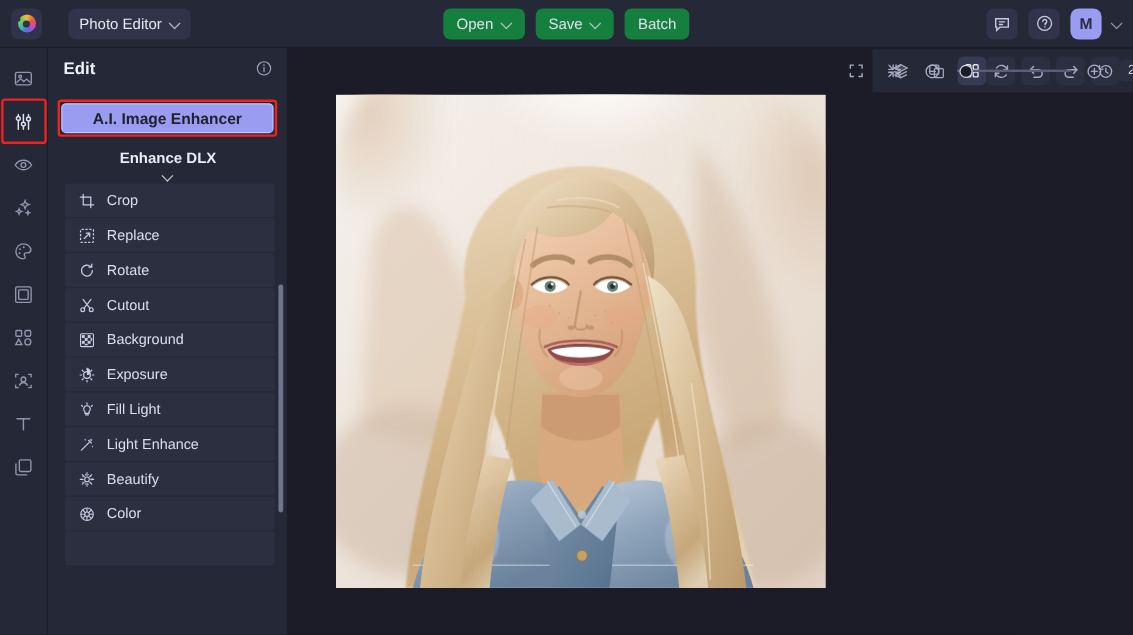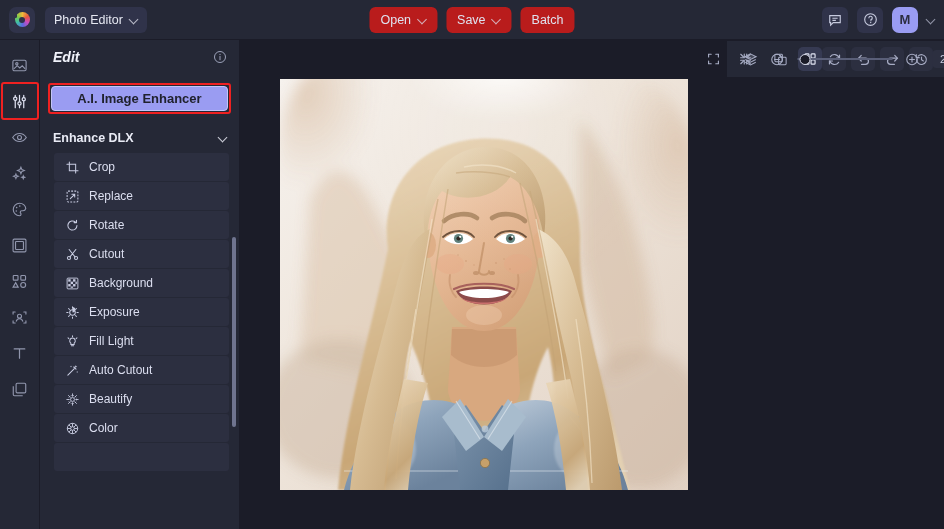--- a/index.html
+++ b/index.html
@@ -38,20 +38,21 @@
   .logo-glyph::before {
     content: ""; position: absolute; left: -1px; top: -3px;
     width: 3px; height: 9px; background: #30334a; border-radius: 2px;
   }
   .app-switch {
     height: 26px; padding: 0 9px;
     background: #30334a; border-radius: 6px;
     display: flex; align-items: center; gap: 7px;
     color: #e6e8f2; font-size: 12.5px;
     cursor: pointer;
+    margin-left: 12px;
   }
   .chev-d { width: 8px; height: 8px; position: relative; opacity: .75; }
   .chev-d::after {
     content: ""; position: absolute; left: 0; top: 0;
     width: 6px; height: 6px;
     border-right: 1.4px solid currentColor; border-bottom: 1.4px solid currentColor;
     transform: rotate(45deg);
   }
   .chev-u { width: 8px; height: 8px; position: relative; opacity: .75; }
   .chev-u::after {
@@ -60,21 +61,21 @@
     border-left: 1.4px solid currentColor; border-top: 1.4px solid currentColor;
     transform: rotate(45deg);
   }
 
   .tb-center {
     position: absolute; left: 50%; transform: translateX(-50%);
     display: flex; align-items: center; gap: 9px;
   }
   .tb-btn {
     height: 26px; padding: 0 11px;
-    background: #b91c1c; border-radius: 6px;
+    background: #15803d; border-radius: 6px;
     display: flex; align-items: center; gap: 7px;
     color: #dfe2ef; font-size: 12.5px; cursor: pointer;
   }
 
   .tb-right {
     margin-left: auto; display: flex; align-items: center; gap: 9px; padding-right: 9px;
   }
   .icon-btn {
     width: 26px; height: 26px; border-radius: 6px;
     background: #30334a;
@@ -115,21 +116,21 @@
   
   .panel {
     width: 200px; flex: 0 0 200px;
     background: #252836;
     position: relative; display: flex; flex-direction: column;
     border-right: 1px solid #1b1c28;
   }
   .panel-head {
     height: 34px; flex: 0 0 34px;
     display: flex; align-items: center; justify-content: space-between;
-    padding: 0 12px 16px 13px; margin-top: 8px; font-style: italic;
+    padding: 0 12px 16px 13px; margin-top: 8px;
   }
   .panel-title { color: #f0f2fa; font-size: 14px; font-weight: 700; }
   .info-ic { color: #a0a5bd; display: flex; cursor: pointer; }
 
   .ai-wrap { padding: 4px 11px 0 11px; position: relative; }
   .ai-btn {
     height: 25px; width: 100%;
     background: #9a9cf2; color: #20222e;
     border-radius: 4px; border: 1px solid #c3c5f8;
     display: flex; align-items: center; justify-content: center;
@@ -141,20 +142,21 @@
   }
 
   .scroll-area {
     flex: 1; margin-top: 14px; overflow: hidden; position: relative;
   }
   .sec-head {
     height: 26px; padding: 0 12px 0 13px;
     display: flex; align-items: center; justify-content: space-between;
     color: #e9ebf5; font-size: 12.5px; font-weight: 700;
     cursor: pointer;
+    flex-direction: column;
   }
   .sec-head .chev-d, .sec-head .chev-u { opacity: .85; }
 
   .tool-list { padding: 2px 10px 0 14px; }
   .tool-item {
     height: 28px;
     background: #2c2f40;
     border-radius: 3px;
     margin-bottom: 1px;
     display: flex; align-items: center; gap: 10px;
@@ -461,21 +463,21 @@
           <div class="tool-item">
             <span class="tool-ic">
               <svg width="13" height="13" viewBox="0 0 14 14" fill="none" stroke="currentColor" stroke-width="1.1">
                 <path d="M2 12l7-7" stroke-linecap="round"></path>
                 <path d="M8.4 3.2l2.4 2.4" stroke-linecap="round"></path>
                 <path d="M10.6 1.2l.45 1.2 1.2.45-1.2.45-.45 1.2-.45-1.2-1.2-.45 1.2-.45z" fill="currentColor" stroke="none"></path>
                 <path d="M5.4 1.6l.3.8.8.3-.8.3-.3.8-.3-.8-.8-.3.8-.3z" fill="currentColor" stroke="none"></path>
                 <path d="M12 7.6l.3.8.8.3-.8.3-.3.8-.3-.8-.8-.3.8-.3z" fill="currentColor" stroke="none"></path>
               </svg>
             </span>
-            <span>Auto Cutout</span>
+            <span>Light Enhance</span>
           </div>
 
           <div class="tool-item">
             <span class="tool-ic">
               <svg width="13" height="13" viewBox="0 0 14 14" fill="none" stroke="currentColor" stroke-width=".95">
                 <circle cx="7" cy="7" r="2.1"></circle>
                 <g stroke-linecap="round">
                   <path d="M7 .9v2.6M7 10.5v2.6M.9 7h2.6M10.5 7h2.6"></path>
                   <path d="M2.7 2.7l1.9 1.9M9.4 9.4l1.9 1.9M11.3 2.7L9.4 4.6M4.6 9.4l-1.9 1.9"></path>
                 </g>

